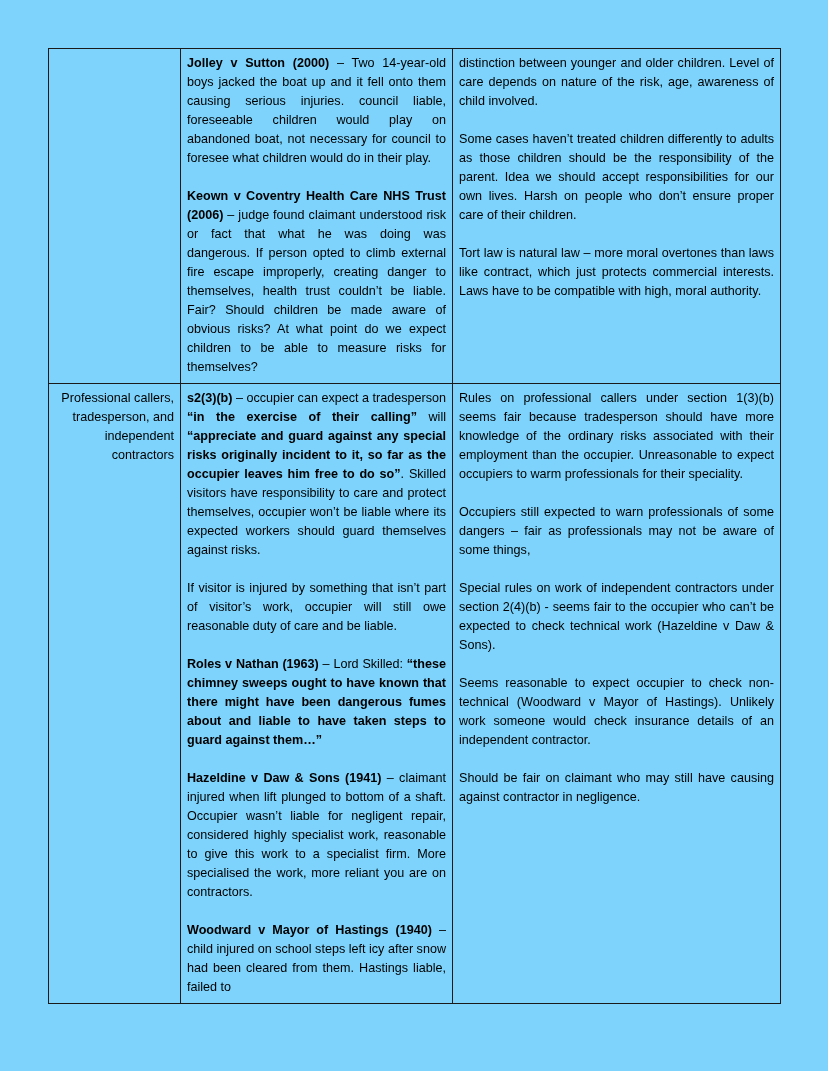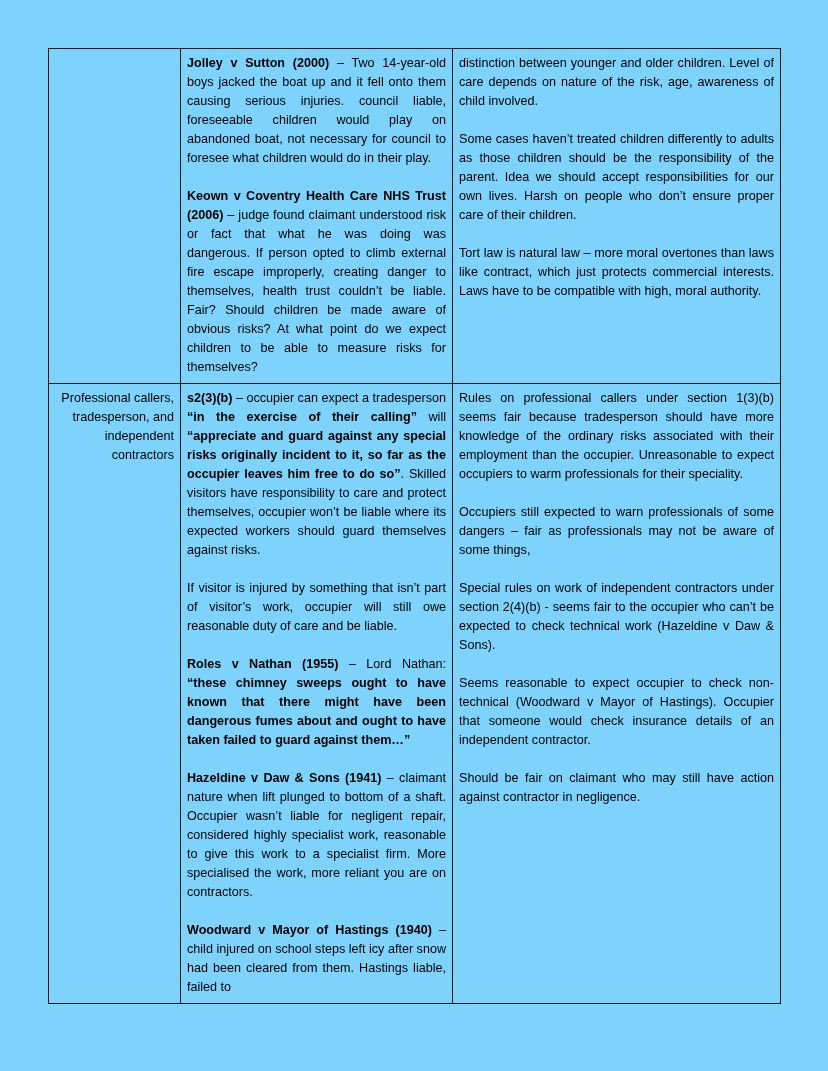--- a/index.html
+++ b/index.html
@@ -89,27 +89,27 @@
             <p class="para"><span>Tort law is natural law – more moral overtones than laws like contract, which just protects commercial interests. Laws have to be compatible with high, moral authority.</span></p>
           </td>
         </tr>
         <tr>
           <td class="cell-topic">
             <p>Professional callers, tradesperson, and independent contractors</p>
           </td>
           <td class="cell-detail">
             <p class="para"><b>s2(3)(b)</b><span> – occupier can expect a tradesperson </span><b>“in the exercise of their calling”</b><span> will </span><b>“appreciate and guard against any special risks originally incident to it, so far as the occupier leaves him free to do so”</b><span>. Skilled visitors have responsibility to care and protect themselves, occupier won’t be liable where its expected workers should guard themselves against risks.</span></p>
             <p class="para"><span>If visitor is injured by something that isn’t part of visitor’s work, occupier will still owe reasonable duty of care and be liable.</span></p>
-            <p class="para"><b>Roles v Nathan (1955)</b><span> – Lord Nathan: </span><b>“these chimney sweeps ought to have known that there might have been dangerous fumes about and ought to have taken failed to guard against them…”</b></p>
-            <p class="para"><b>Hazeldine v Daw &amp; Sons (1941)</b><span> – claimant nature when lift plunged to bottom of a shaft. Occupier wasn’t liable for negligent repair, considered highly specialist work, reasonable to give this work to a specialist firm. More specialised the work, more reliant you are on contractors.</span></p>
+            <p class="para"><b>Roles v Nathan (1963)</b><span> – Lord Skilled: </span><b>“these chimney sweeps ought to have known that there might have been dangerous fumes about and liable to have taken steps to guard against them…”</b></p>
+            <p class="para"><b>Hazeldine v Daw &amp; Sons (1941)</b><span> – claimant injured when lift plunged to bottom of a shaft. Occupier wasn’t liable for negligent repair, considered highly specialist work, reasonable to give this work to a specialist firm. More specialised the work, more reliant you are on contractors.</span></p>
             <p class="para"><b>Woodward v Mayor of Hastings (1940)</b><span> – child injured on school steps left icy after snow had been cleared from them. Hastings liable, failed to</span></p>
           </td>
           <td class="cell-eval">
             <p class="para"><span>Rules on professional callers under section 1(3)(b) seems fair because tradesperson should have more knowledge of the ordinary risks associated with their employment than the occupier. Unreasonable to expect occupiers to warm professionals for their speciality.</span></p>
             <p class="para"><span>Occupiers still expected to warn professionals of some dangers – fair as professionals may not be aware of some things,</span></p>
             <p class="para"><span>Special rules on work of independent contractors under section 2(4)(b) - seems fair to the occupier who can’t be expected to check technical work (Hazeldine v Daw &amp; Sons).</span></p>
-            <p class="para"><span>Seems reasonable to expect occupier to check non-technical (Woodward v Mayor of Hastings). Occupier that someone would check insurance details of an independent contractor.</span></p>
-            <p class="para"><span>Should be fair on claimant who may still have action against contractor in negligence.</span></p>
+            <p class="para"><span>Seems reasonable to expect occupier to check non-technical (Woodward v Mayor of Hastings). Unlikely work someone would check insurance details of an independent contractor.</span></p>
+            <p class="para"><span>Should be fair on claimant who may still have causing against contractor in negligence.</span></p>
           </td>
         </tr>
       </tbody>
   </table>
 </div>
 
 </body></html>

